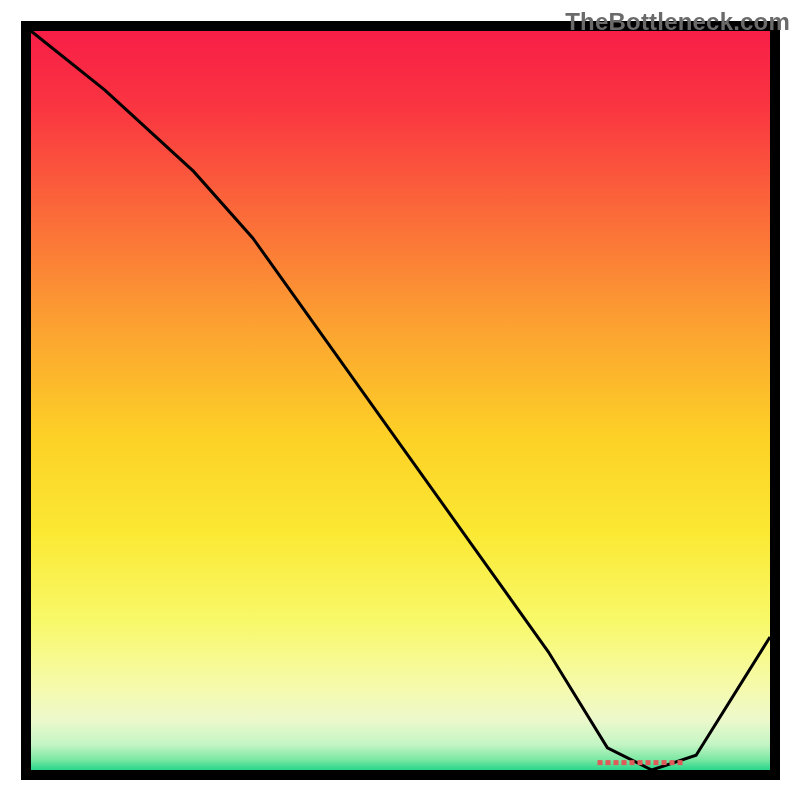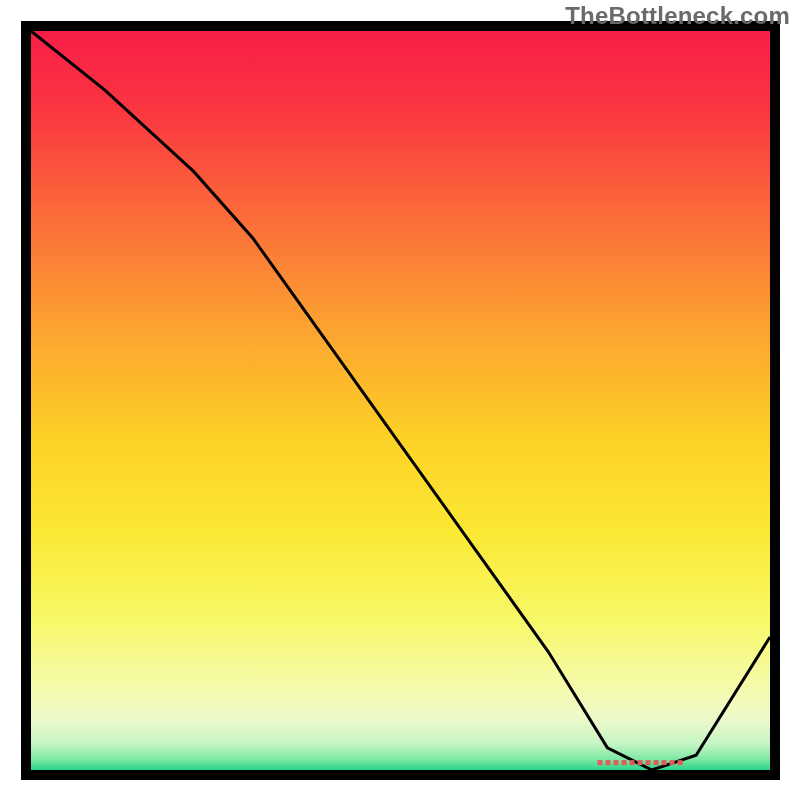--- a/index.html
+++ b/index.html
@@ -10,21 +10,21 @@
     background: #ffffff;
     font-family: Arial, Helvetica, sans-serif;
   }
   .wrap {
     position: relative;
     width: 800px;
     height: 800px;
   }
   .watermark {
     position: absolute;
-    top: 2px;
+    top: 8px;
     right: 10px;
     color: #6a6a6a;
     font-size: 24px;
     font-weight: 600;
     letter-spacing: 0.2px;
   }
   svg { display: block; }
 </style>
 </head>
 <body>

